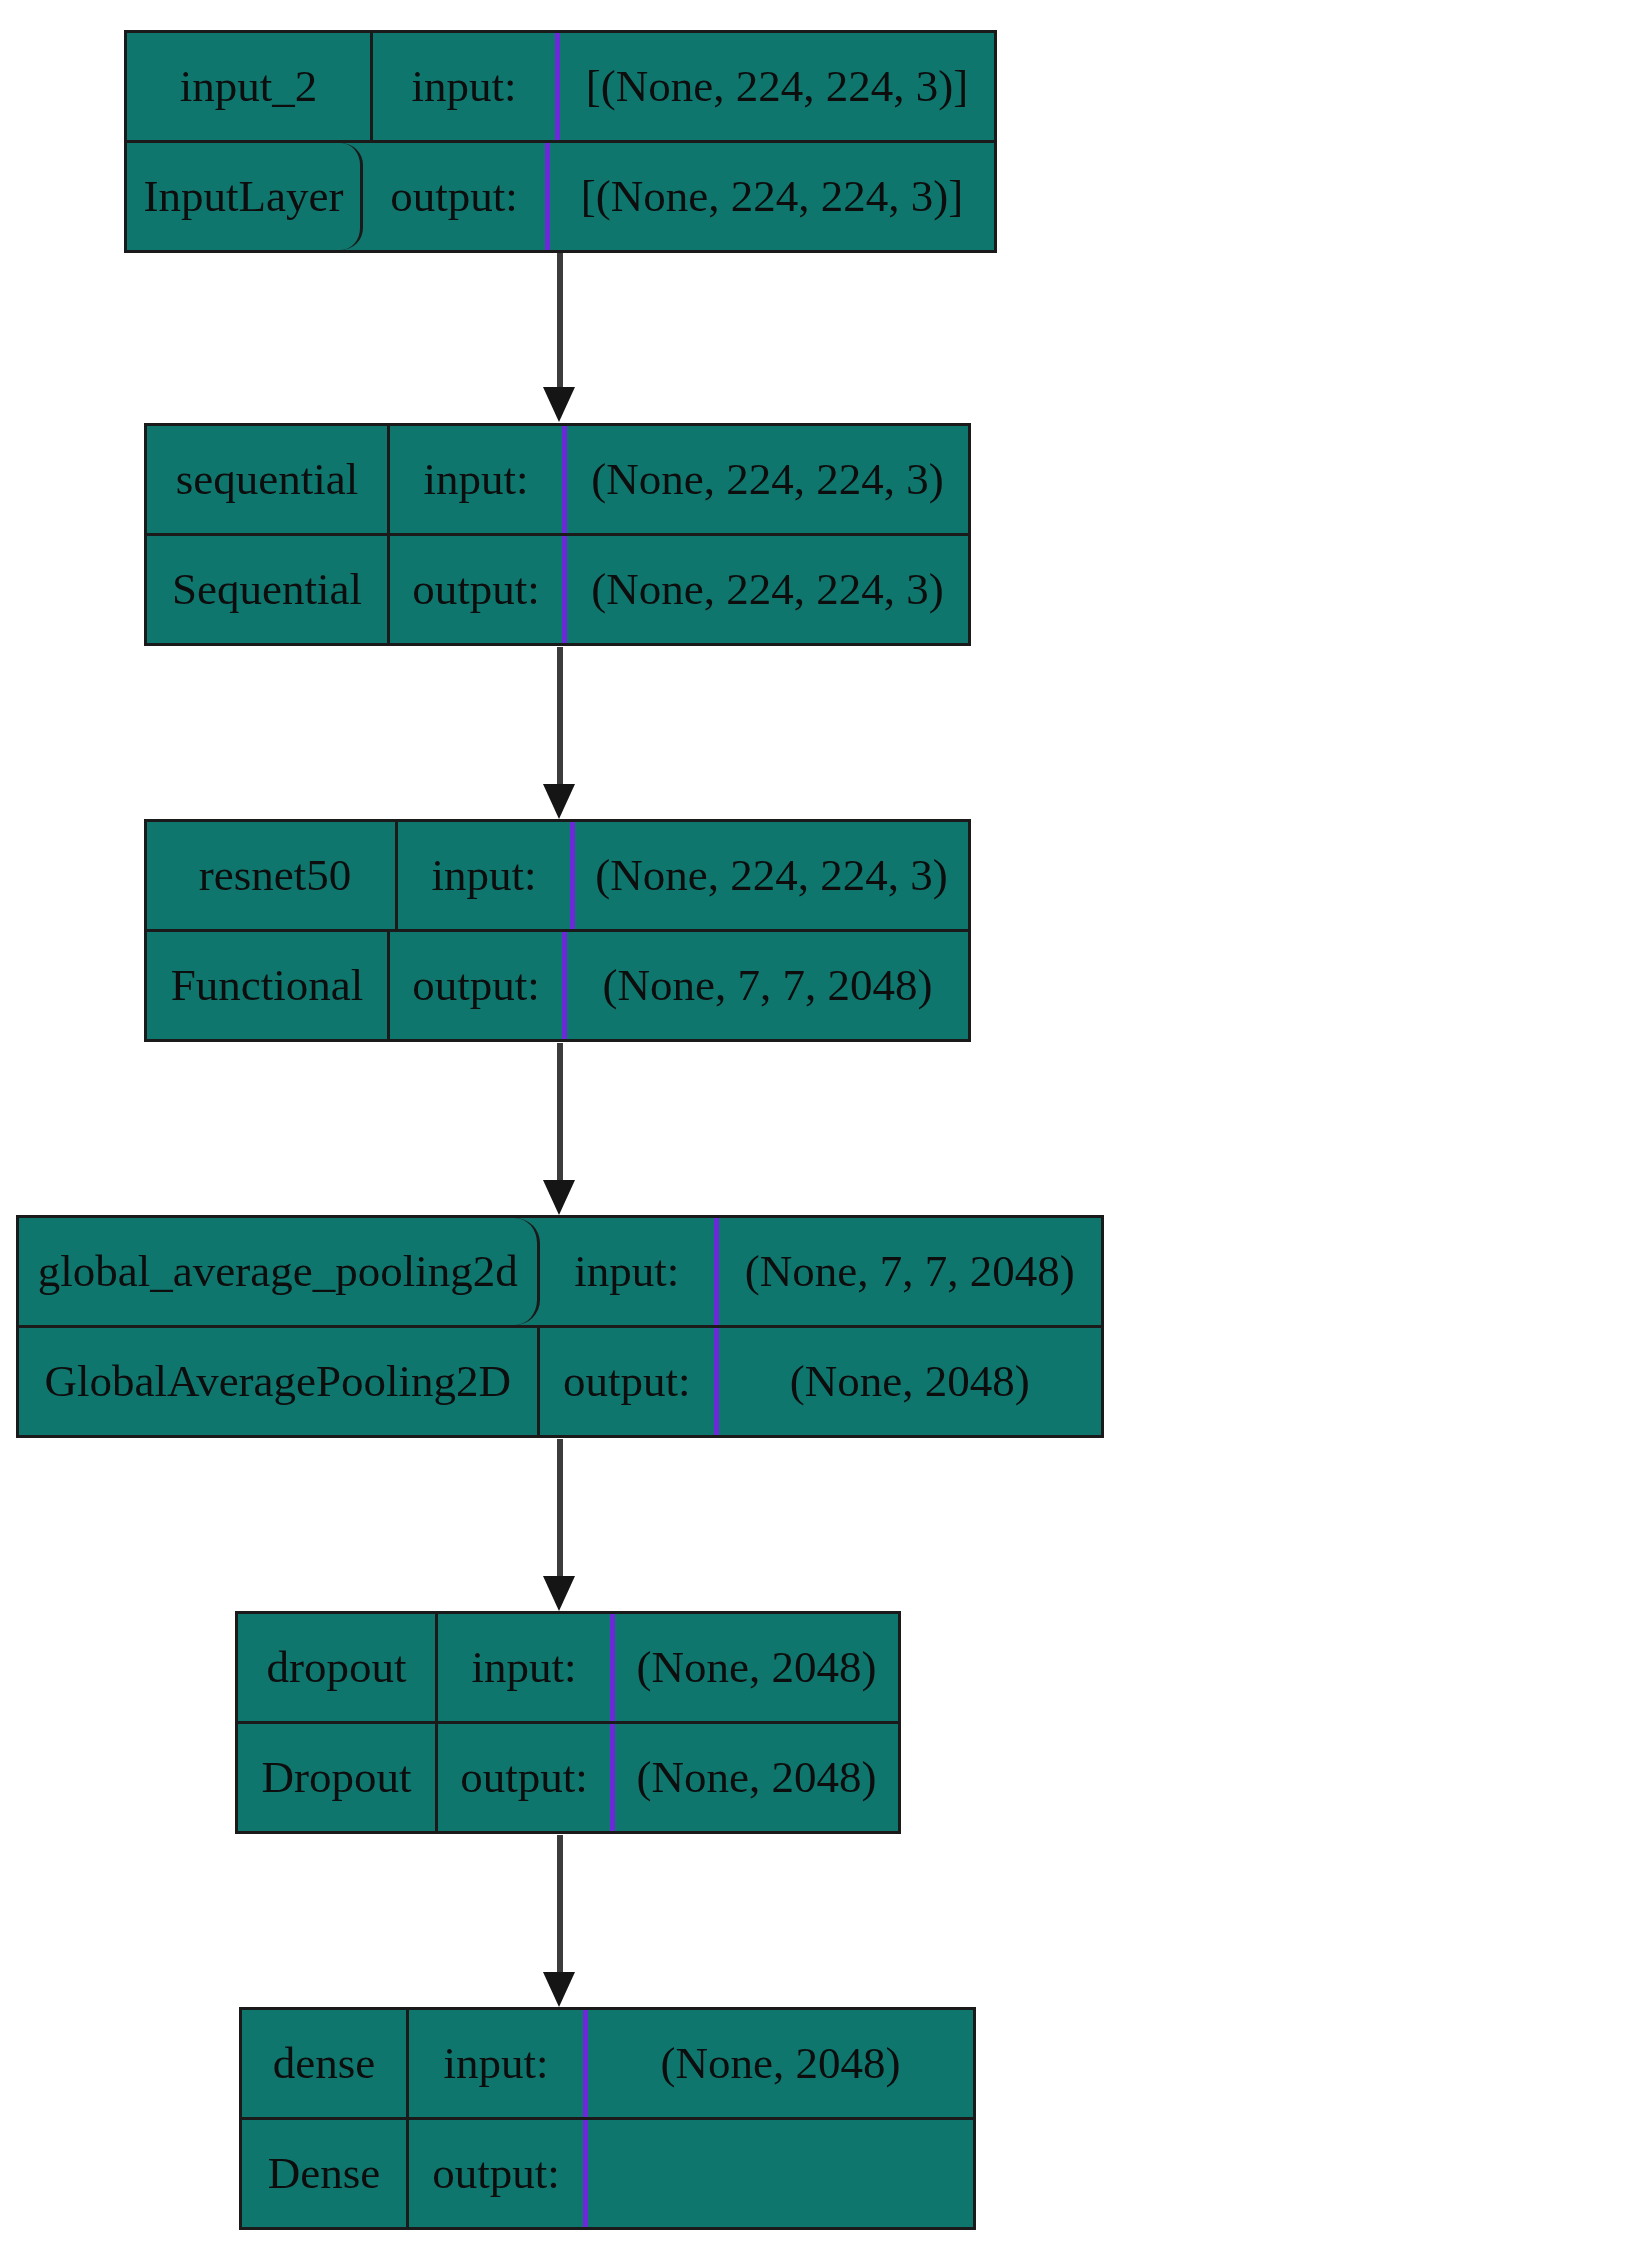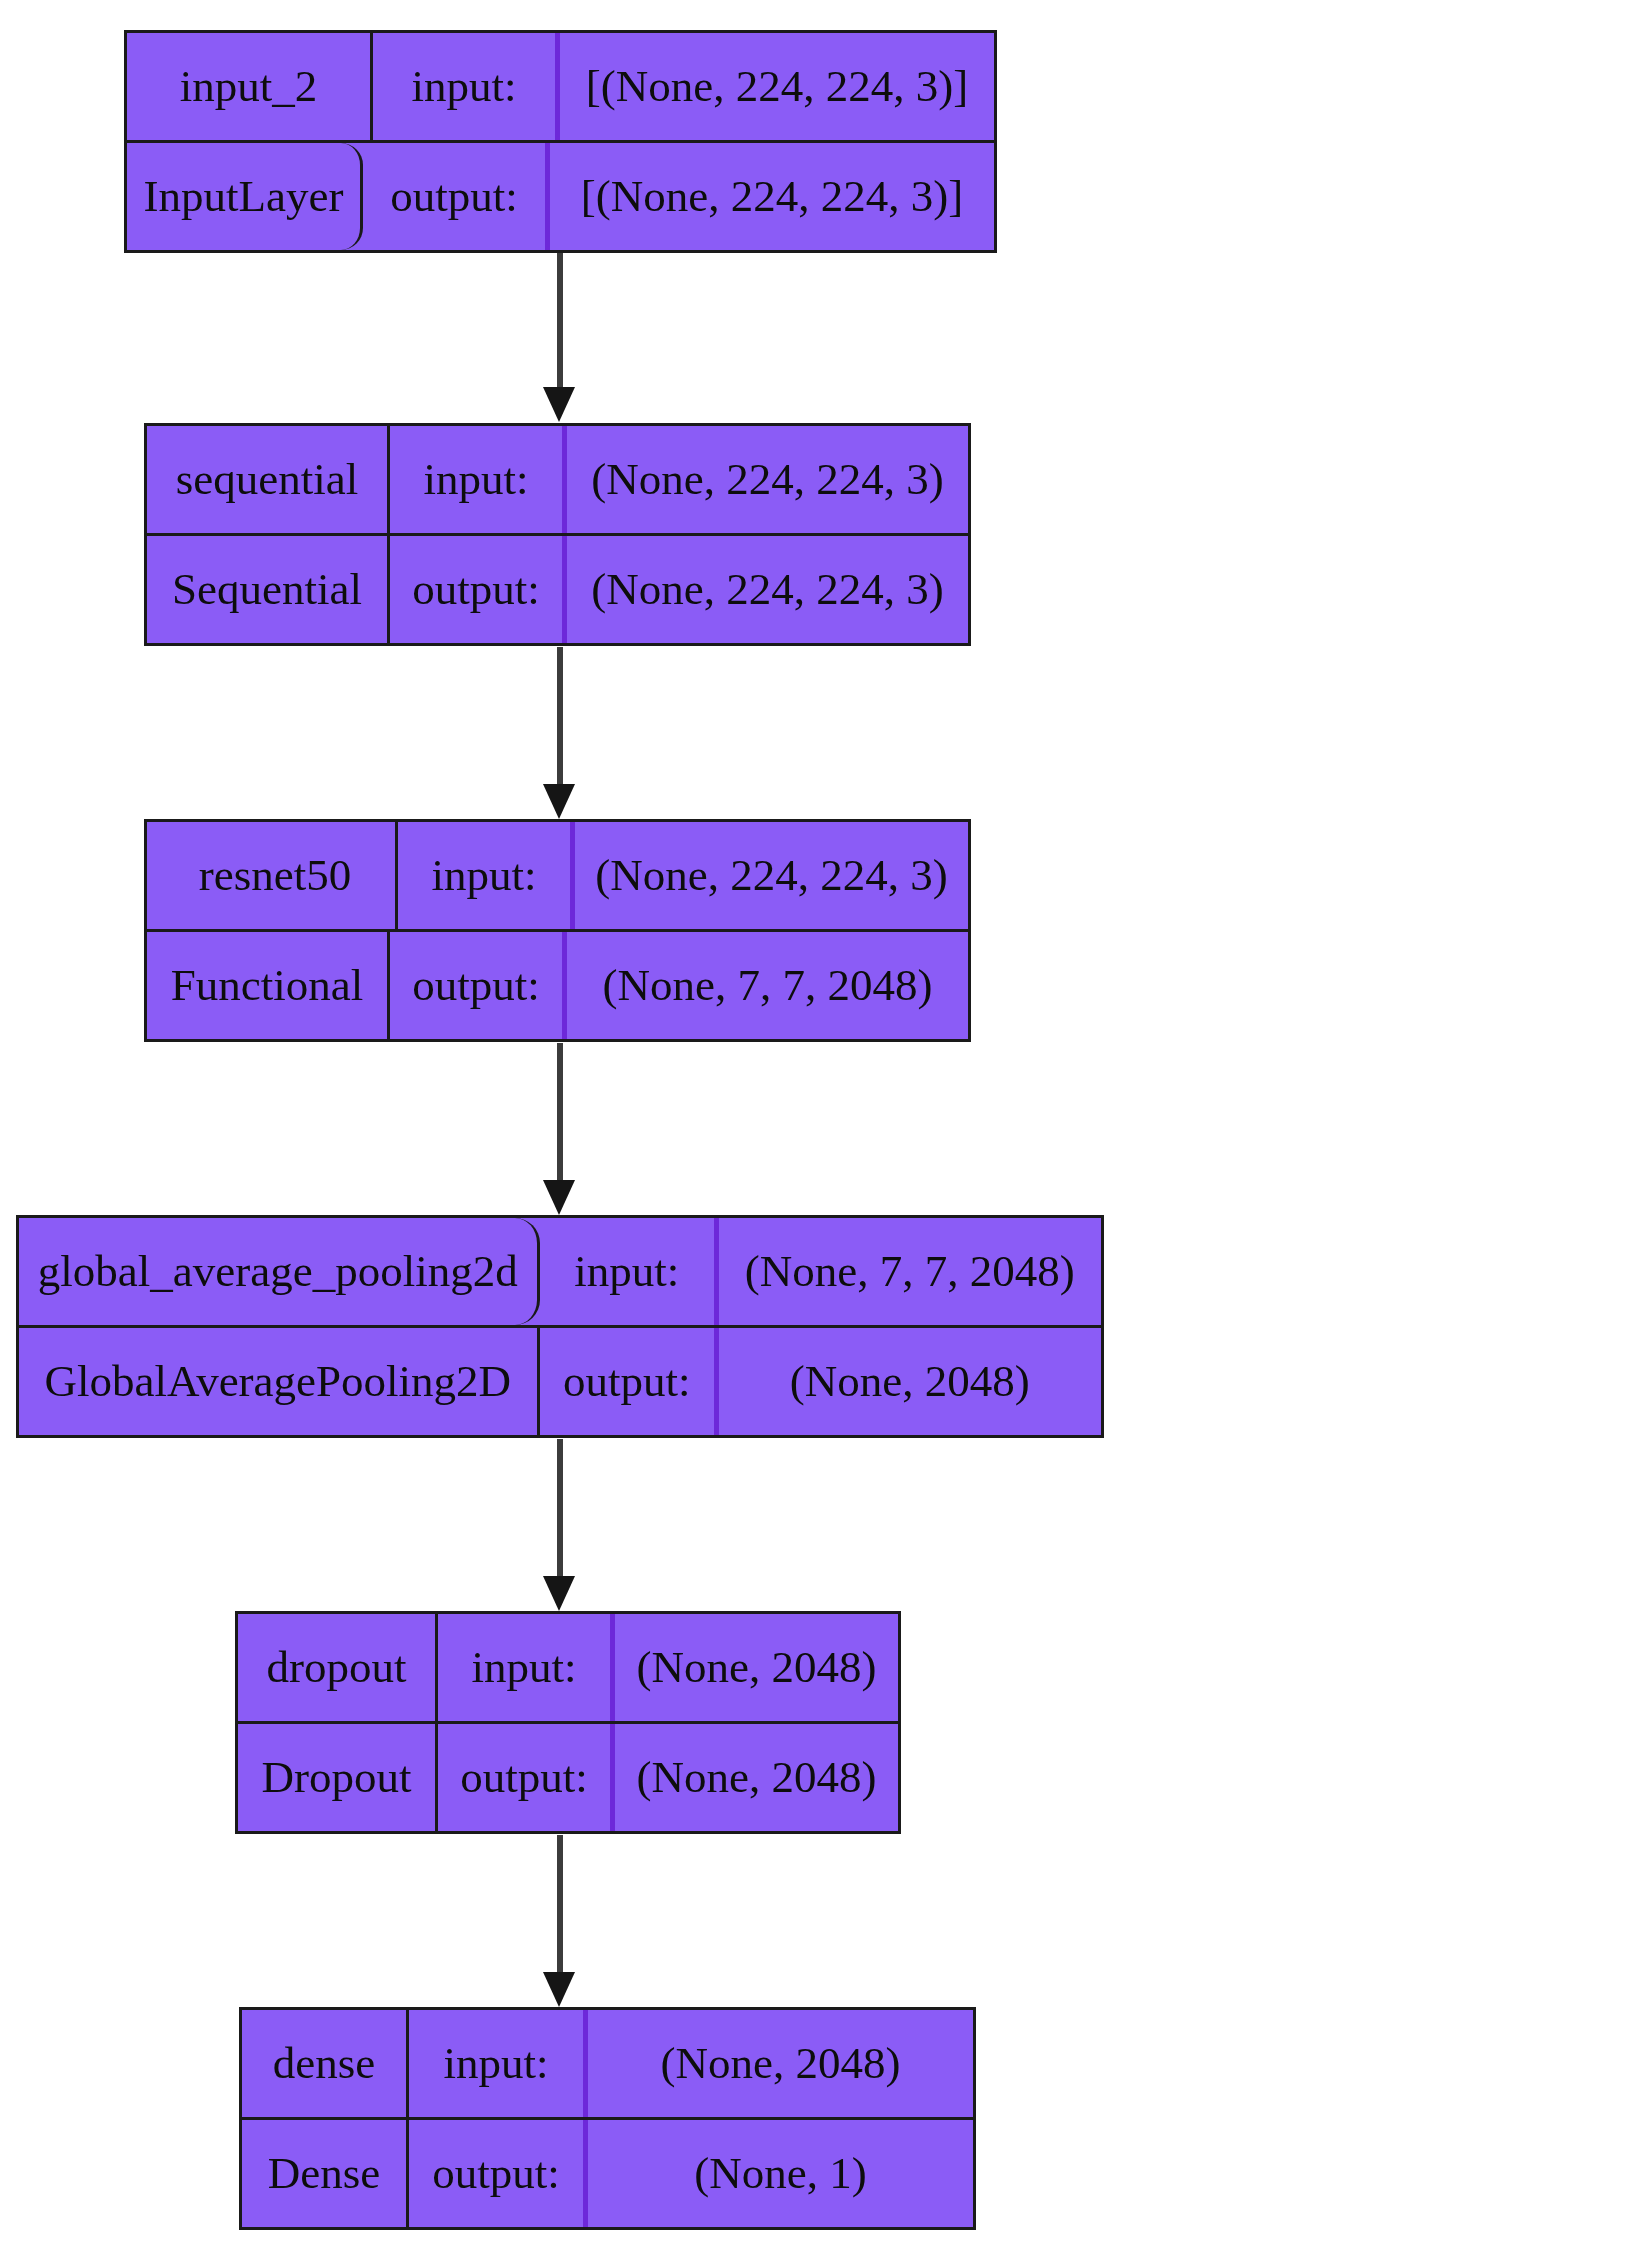--- a/index.html
+++ b/index.html
@@ -19,21 +19,21 @@
     position: absolute;
     left: 0; top: 0;
     width: 1634px;
     height: 2261px;
   }
 
   
   .node {
     position: absolute;
     box-sizing: border-box;
-    background: #8b5cf6;
+    background: #0f766e;
     border: 3px solid #1a1a1a;
     display: flex;
     flex-direction: column;
   }
   .node-row {
     display: flex;
     flex: 1 1 0;
     min-height: 0;
   }
   .node-row.top {
@@ -173,18 +173,17 @@
 
   <div class="node" style="left: 239px; top: 2007px; width: 737px; height: 223px;">
     <div class="node-row top">
       <div class="cell c-name" style="width:167px;">dense</div>
       <div class="cell c-label" style="width:179px;">input:</div>
       <div class="cell c-shape" style="flex:1;">(None, 2048)</div>
     </div>
     <div class="node-row">
       <div class="cell c-name" style="width:167px;">Dense</div>
       <div class="cell c-label" style="width:179px;">output:</div>
-      <div class="cell c-shape" style="flex:1;">(None, 1)</div>
     </div>
   </div>
 
 </div>
 
 
 </body></html>

